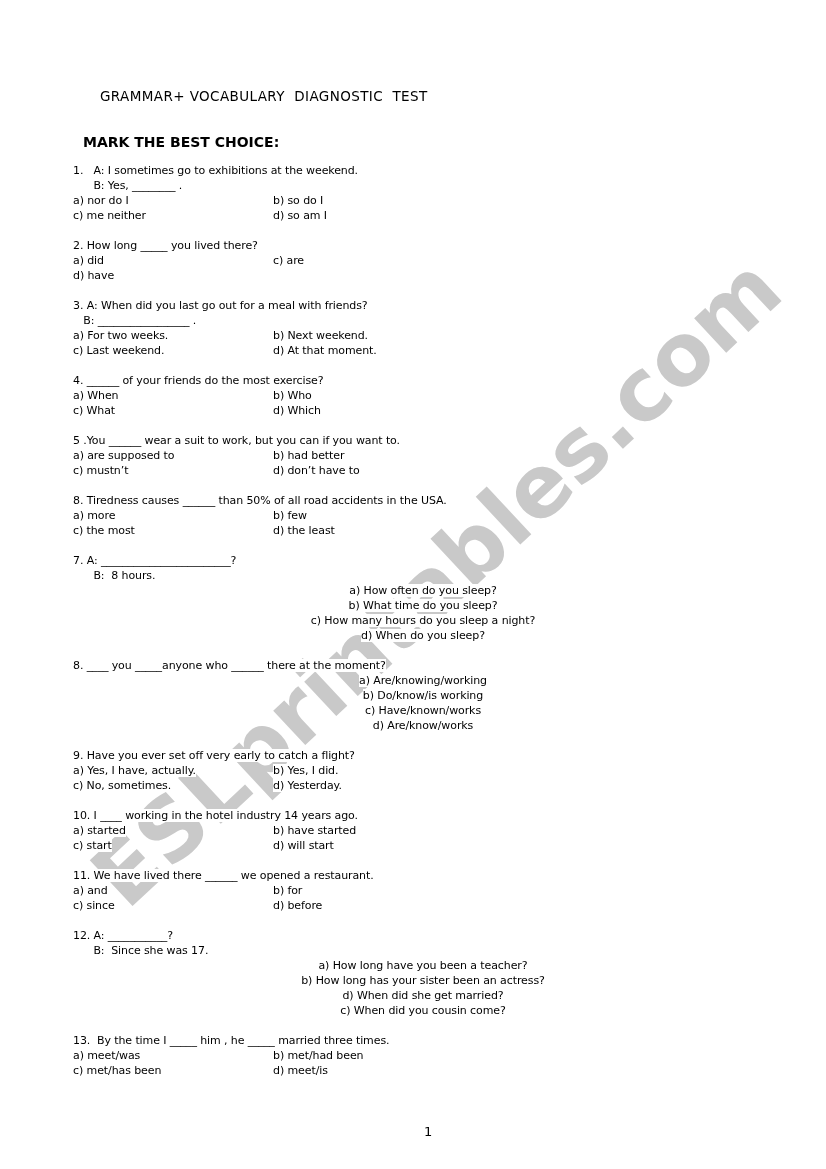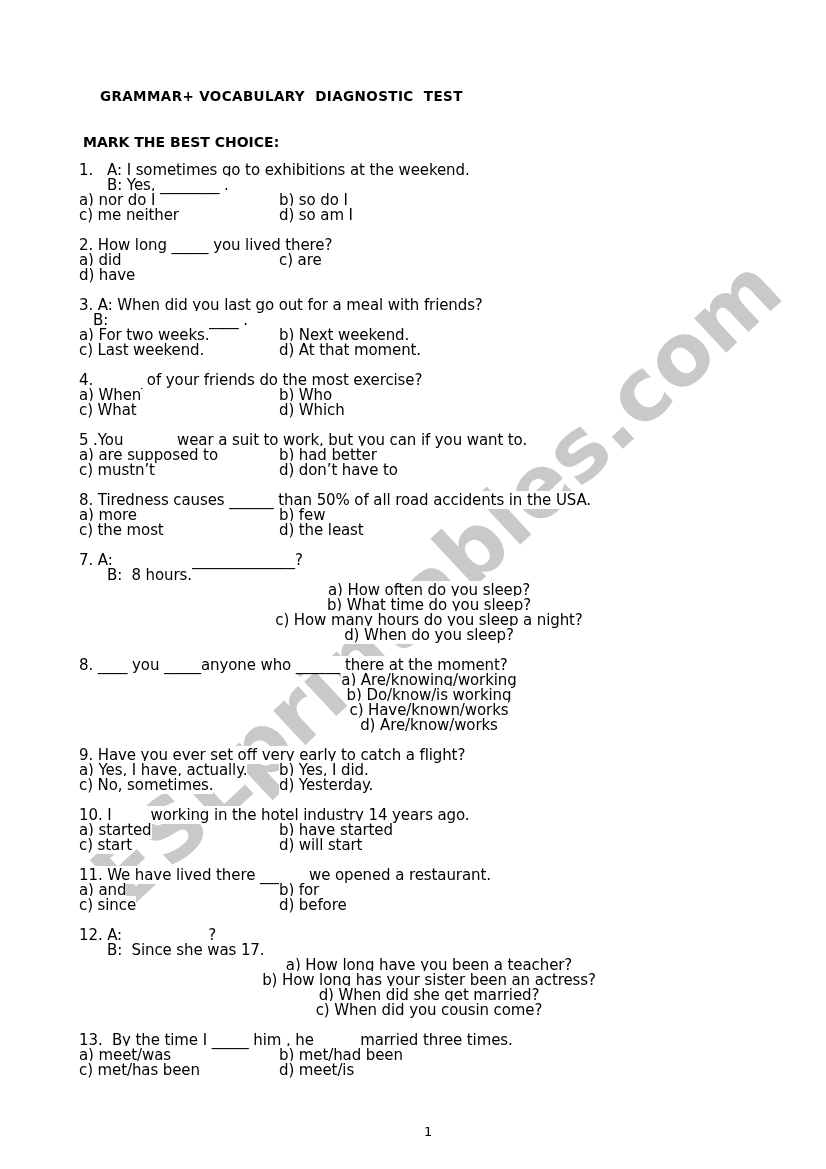--- a/index.html
+++ b/index.html
@@ -24,40 +24,40 @@
     transform: rotate(-43deg);
     transform-origin: center center;
     user-select: none;
   }
   .title {
     position: absolute;
     left: 100px;
     top: 88px;
     z-index: 1;
     font-size: 13.5px;
-    font-weight: bold;
+    font-weight: normal;
     letter-spacing: 0.4px;
     white-space: pre;
   }
   .instruction {
     position: absolute;
     left: 83px;
     top: 134px;
     z-index: 1;
     font-size: 14px;
     font-weight: bold;
     white-space: pre;
   }
   .questions {
     position: absolute;
-    left: 79px;
+    left: 73px;
     top: 163px;
     width: 700px;
     z-index: 1;
-    font-size: 15px;
+    font-size: 11px;
     line-height: 15px;
     letter-spacing: -0.1px;
   }
   .question { margin-bottom: 15px; }
   .stem, .cell { white-space: pre-wrap; }
   .t { background: #ffffff; }
   .opts.two { display: grid; grid-template-columns: 200px 1fr; }
   .opts.one { display: grid; grid-template-columns: 1fr; text-align: center; }
   .page-num {
     position: absolute;

